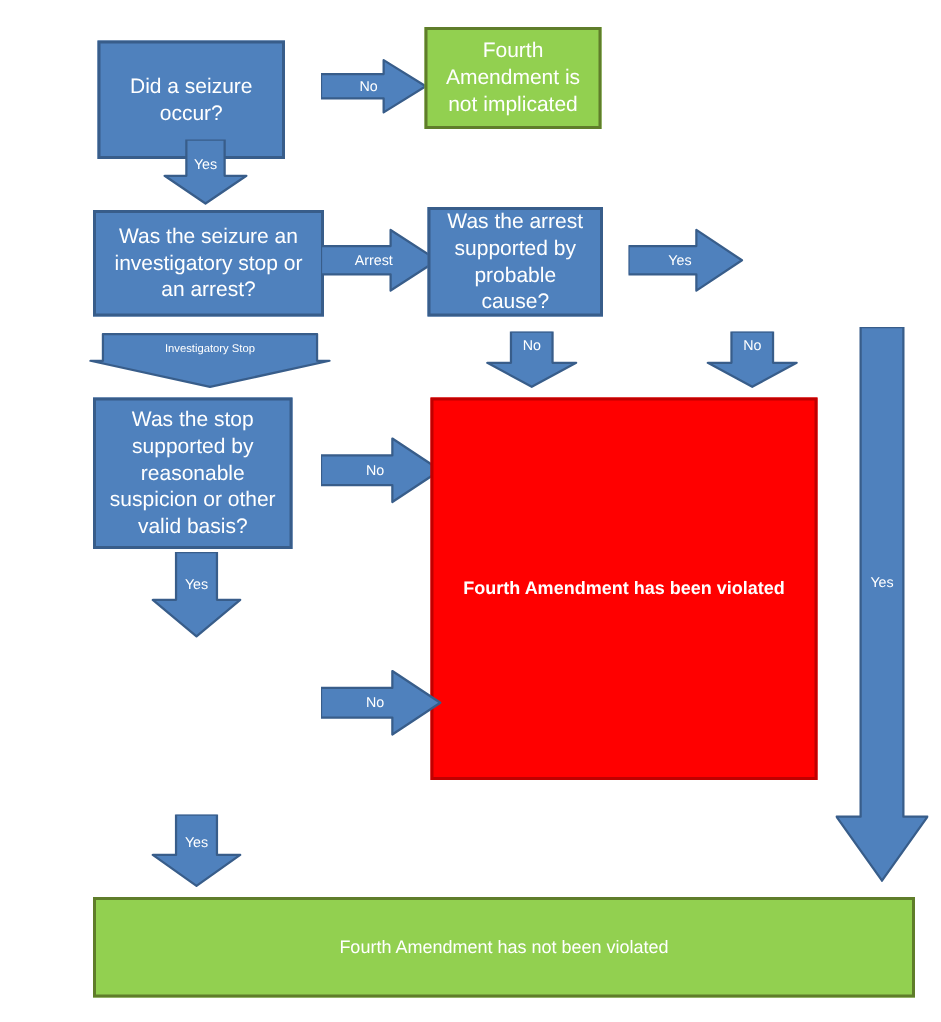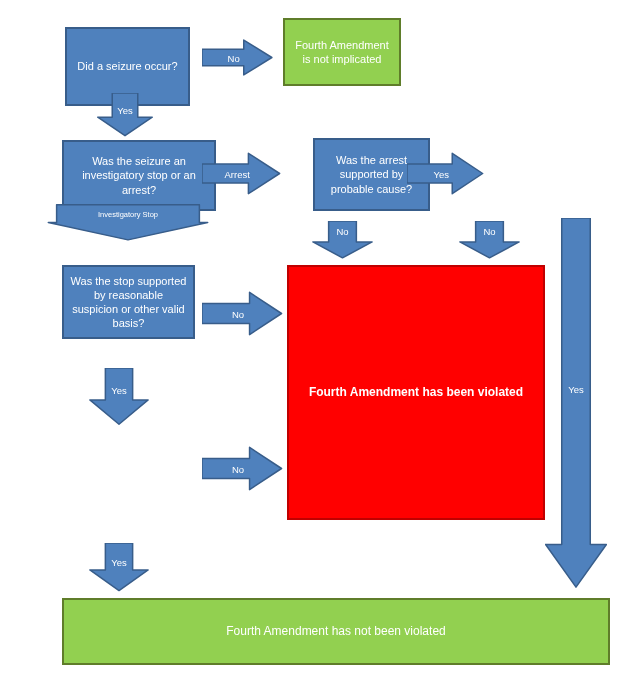--- a/index.html
+++ b/index.html
@@ -3,28 +3,28 @@
 <meta charset="utf-8">
 <style>
   * { margin:0; padding:0; box-sizing:border-box; }
   html,body { background:#ffffff; font-family:"Liberation Sans", sans-serif; }
   .canvas {
     position:relative; width:627px; height:681px; background:#ffffff;
     overflow:hidden; margin:0 auto;
   }
   .node {
     position:absolute; display:flex; align-items:center; justify-content:center;
-    text-align:center; color:#ffffff; font-size:11px; line-height:1.28;
+    text-align:center; color:#ffffff; font-size:14px; line-height:1.28;
     padding:4px 6px;
   }
   .node.blue  { background:#4f81bd; border:2px solid #385d8a; }
   .node.green { background:#92d050; border:2px solid #5f7d2a; }
   .node.red   { background:#ff0000; border:2px solid #c00000; font-size:12px;font-weight:bold; }
   .node.big-green { font-size:12px; }
-  .arrow { position:absolute; }
+  .arrow { position:absolute;margin-left:12px; }
   .arrow svg { display:block; width:100%; height:100%; }
   .arrow polygon {
     fill:#4f81bd; stroke:#385d8a; stroke-width:1.5;
     vector-effect:non-scaling-stroke; stroke-linejoin:round;
   }
   .arrow-label {
     position:absolute; color:#ffffff; font-size:9.5px; white-space:nowrap;
     transform:translate(-50%,-50%); pointer-events:none;
   }
   .r-label   { left:44%; top:50%; }          
@@ -61,52 +61,52 @@
 
   <div class="node blue" style="left:62px; top:140px; width:154px; height:71px;">Was the seizure an investigatory stop or an arrest?</div>
 
   <div class="arrow" style="left:202px; top:152px; width:80px; height:43px;text-align:center;">
     <svg viewBox="0 0 100 100" preserveAspectRatio="none">
       <polygon points="0,28 58,28 58,3 97,50 58,97 58,72 0,72"></polygon>
     </svg>
     <span class="arrow-label r-label">Arrest</span>
   </div>
 
-  <div class="node blue" style="left:285px; top:138px; width:117px; height:73px;margin-left:28px;">Was the arrest supported by probable cause?</div>
+  <div class="node blue" style="left:285px; top:138px; width:117px; height:73px;">Was the arrest supported by probable cause?</div>
 
   <div class="arrow" style="left:407px; top:152px; width:78px; height:43px;">
     <svg viewBox="0 0 100 100" preserveAspectRatio="none">
       <polygon points="0,28 58,28 58,3 97,50 58,97 58,72 0,72"></polygon>
     </svg>
     <span class="arrow-label r-label">Yes</span>
   </div>
 
 
-  <div class="arrow" style="left:45px; top:204px; width:166px; height:37px;">
+  <div class="arrow" style="left:45px; top:222px; width:166px; height:37px;">
     <svg viewBox="0 0 100 100" preserveAspectRatio="none">
       <polygon points="7,2 93,2 93,50 98,50 50,97 2,50 7,50"></polygon>
     </svg>
     <span class="arrow-label wide-label">Investigatory Stop</span>
   </div>
 
   <div class="arrow" style="left:311px; top:221px; width:63px; height:38px;">
     <svg viewBox="0 0 100 100" preserveAspectRatio="none">
       <polygon points="28,0 72,0 72,55 97,55 50,97 3,55 28,55"></polygon>
     </svg>
     <span class="arrow-label d-label">No</span>
   </div>
 
   <div class="arrow" style="left:458px; top:221px; width:63px; height:38px;">
     <svg viewBox="0 0 100 100" preserveAspectRatio="none">
       <polygon points="28,0 72,0 72,55 97,55 50,97 3,55 28,55"></polygon>
     </svg>
     <span class="arrow-label d-label">No</span>
   </div>
 
-  <div class="node blue" style="left:62px; top:265px; width:133px; height:74px;">Was the stop supported by reasonable suspicion or other valid basis?</div>
+  <div class="node blue" style="left:62px; top:265px; width:133px; height:101px;">Was the stop supported by reasonable suspicion or other valid basis?</div>
 
   <div class="arrow" style="left:202px; top:291px; width:82px; height:45px;">
     <svg viewBox="0 0 100 100" preserveAspectRatio="none">
       <polygon points="0,28 58,28 58,3 97,50 58,97 58,72 0,72"></polygon>
     </svg>
     <span class="arrow-label r-label">No</span>
   </div>
 
   <div class="node red" style="left:287px; top:265px; width:258px; height:255px;">Fourth Amendment has been violated</div>
 

